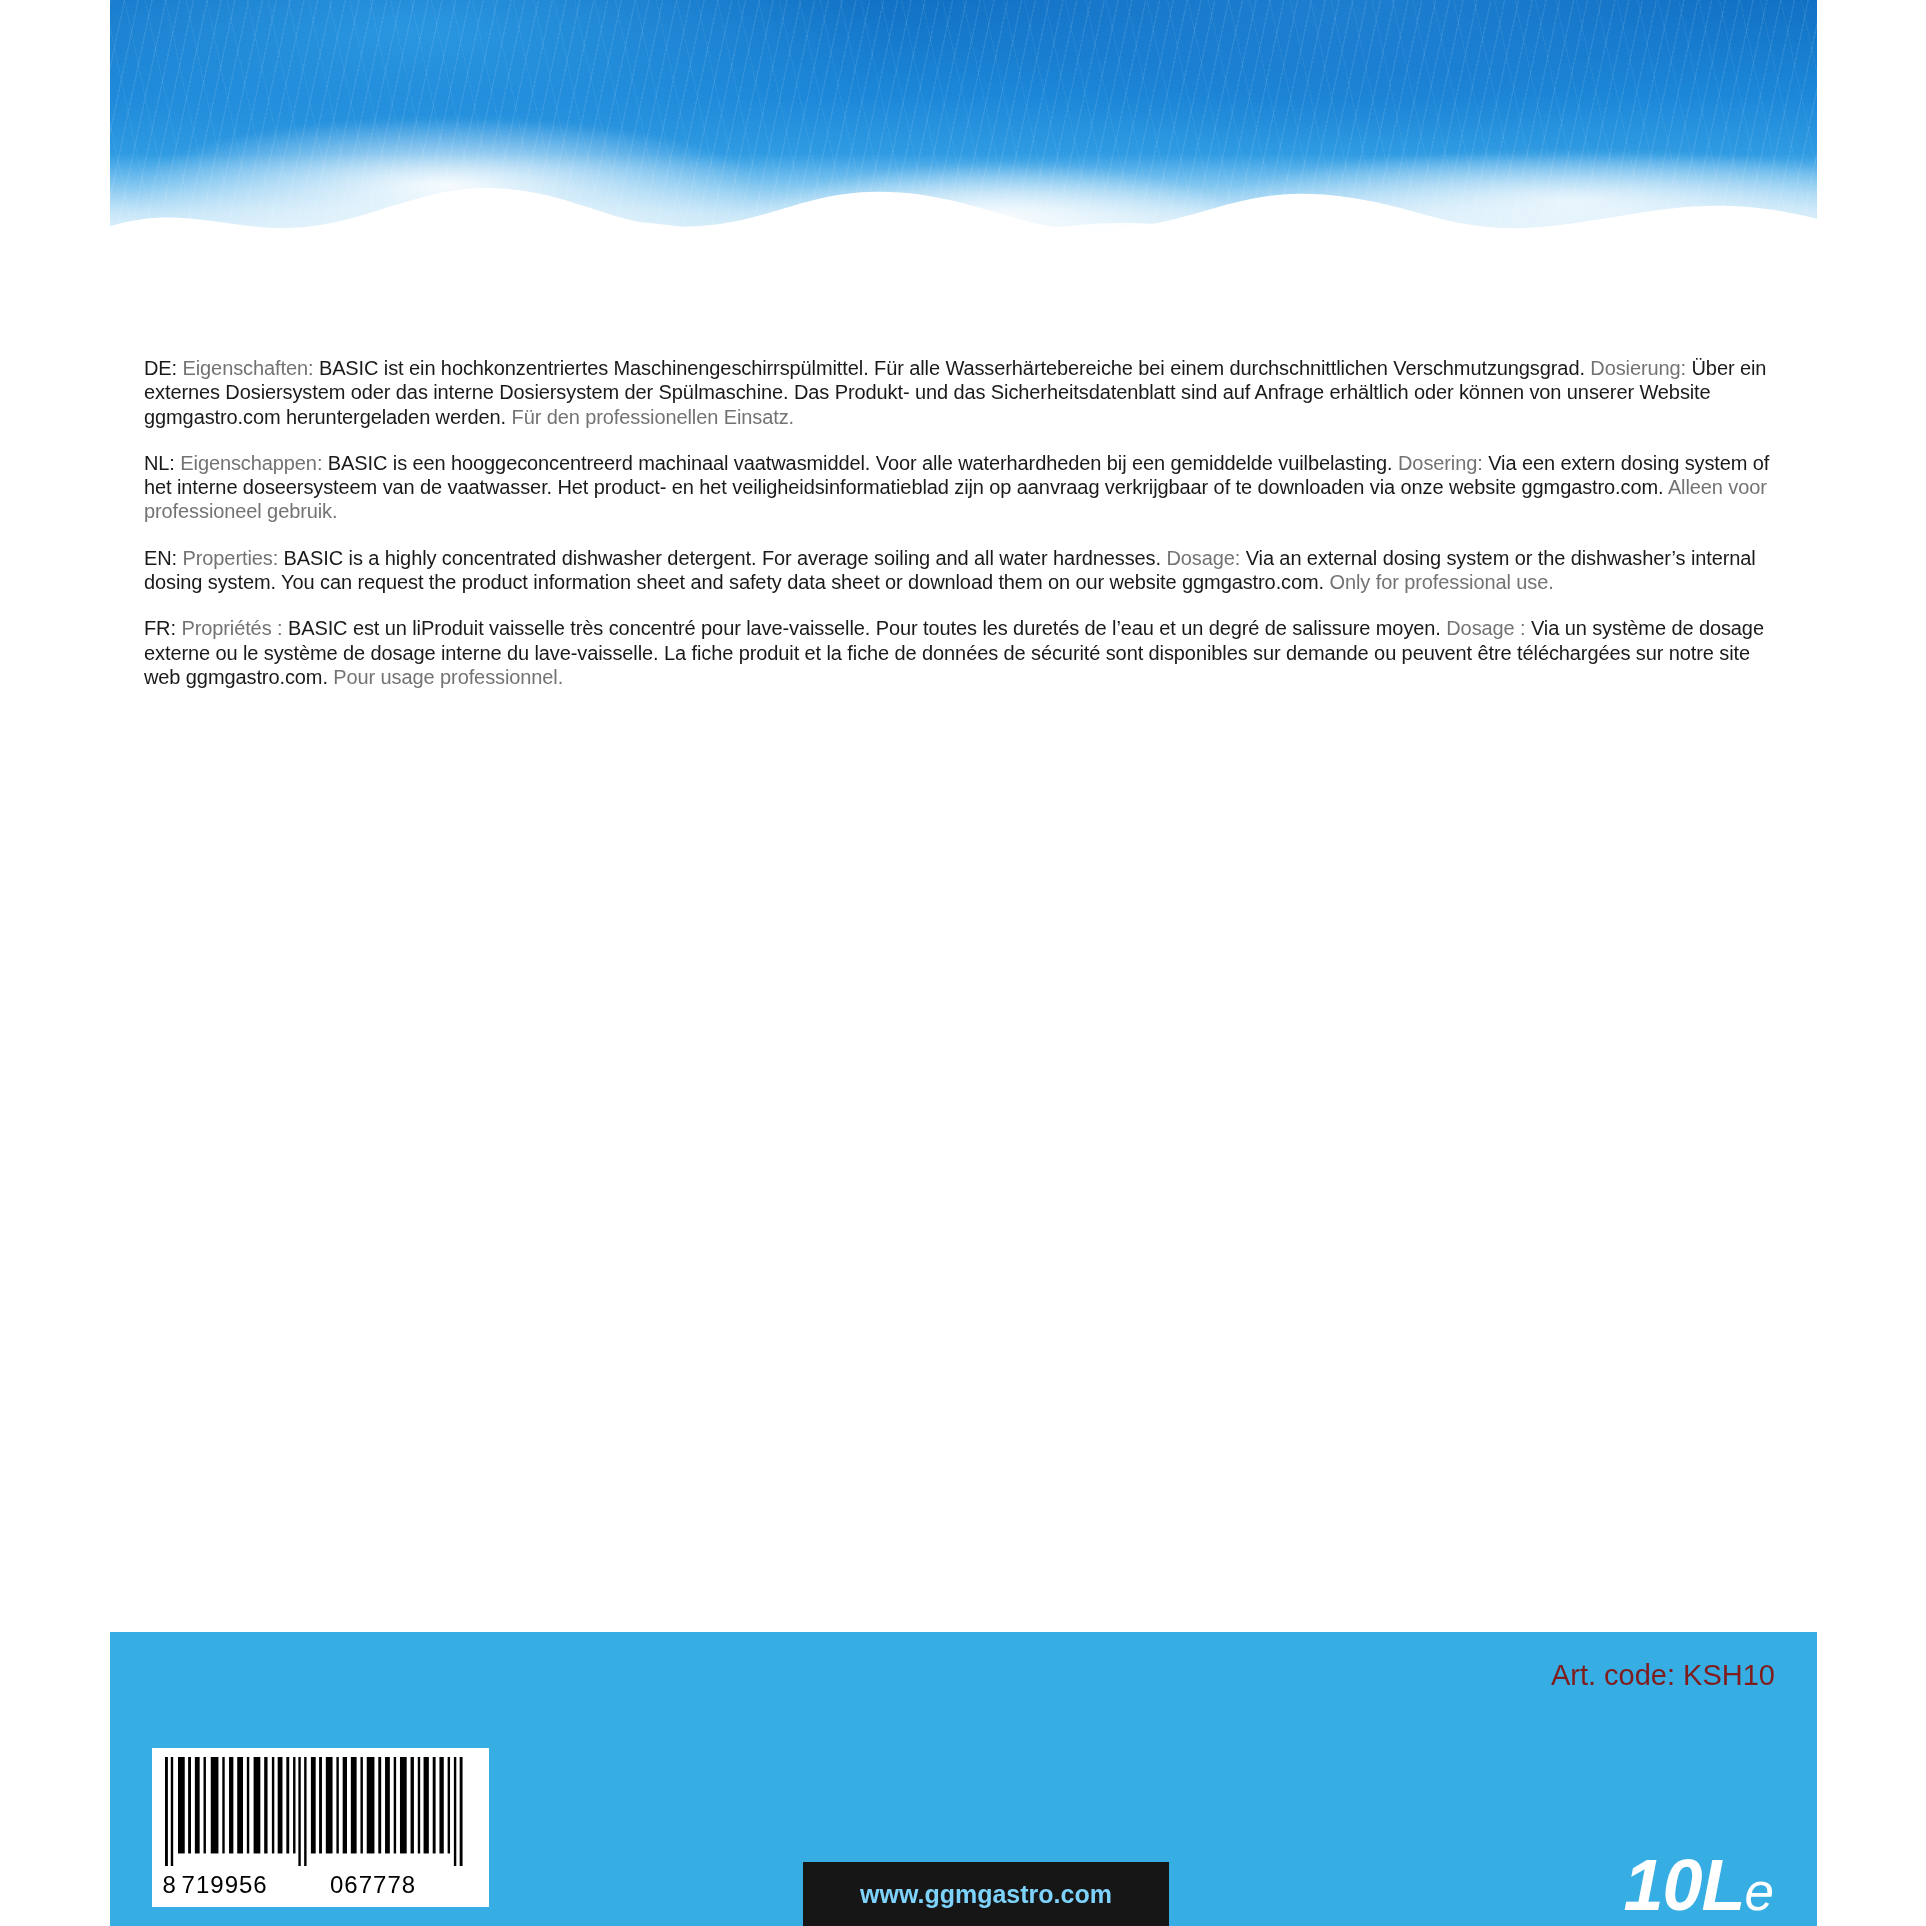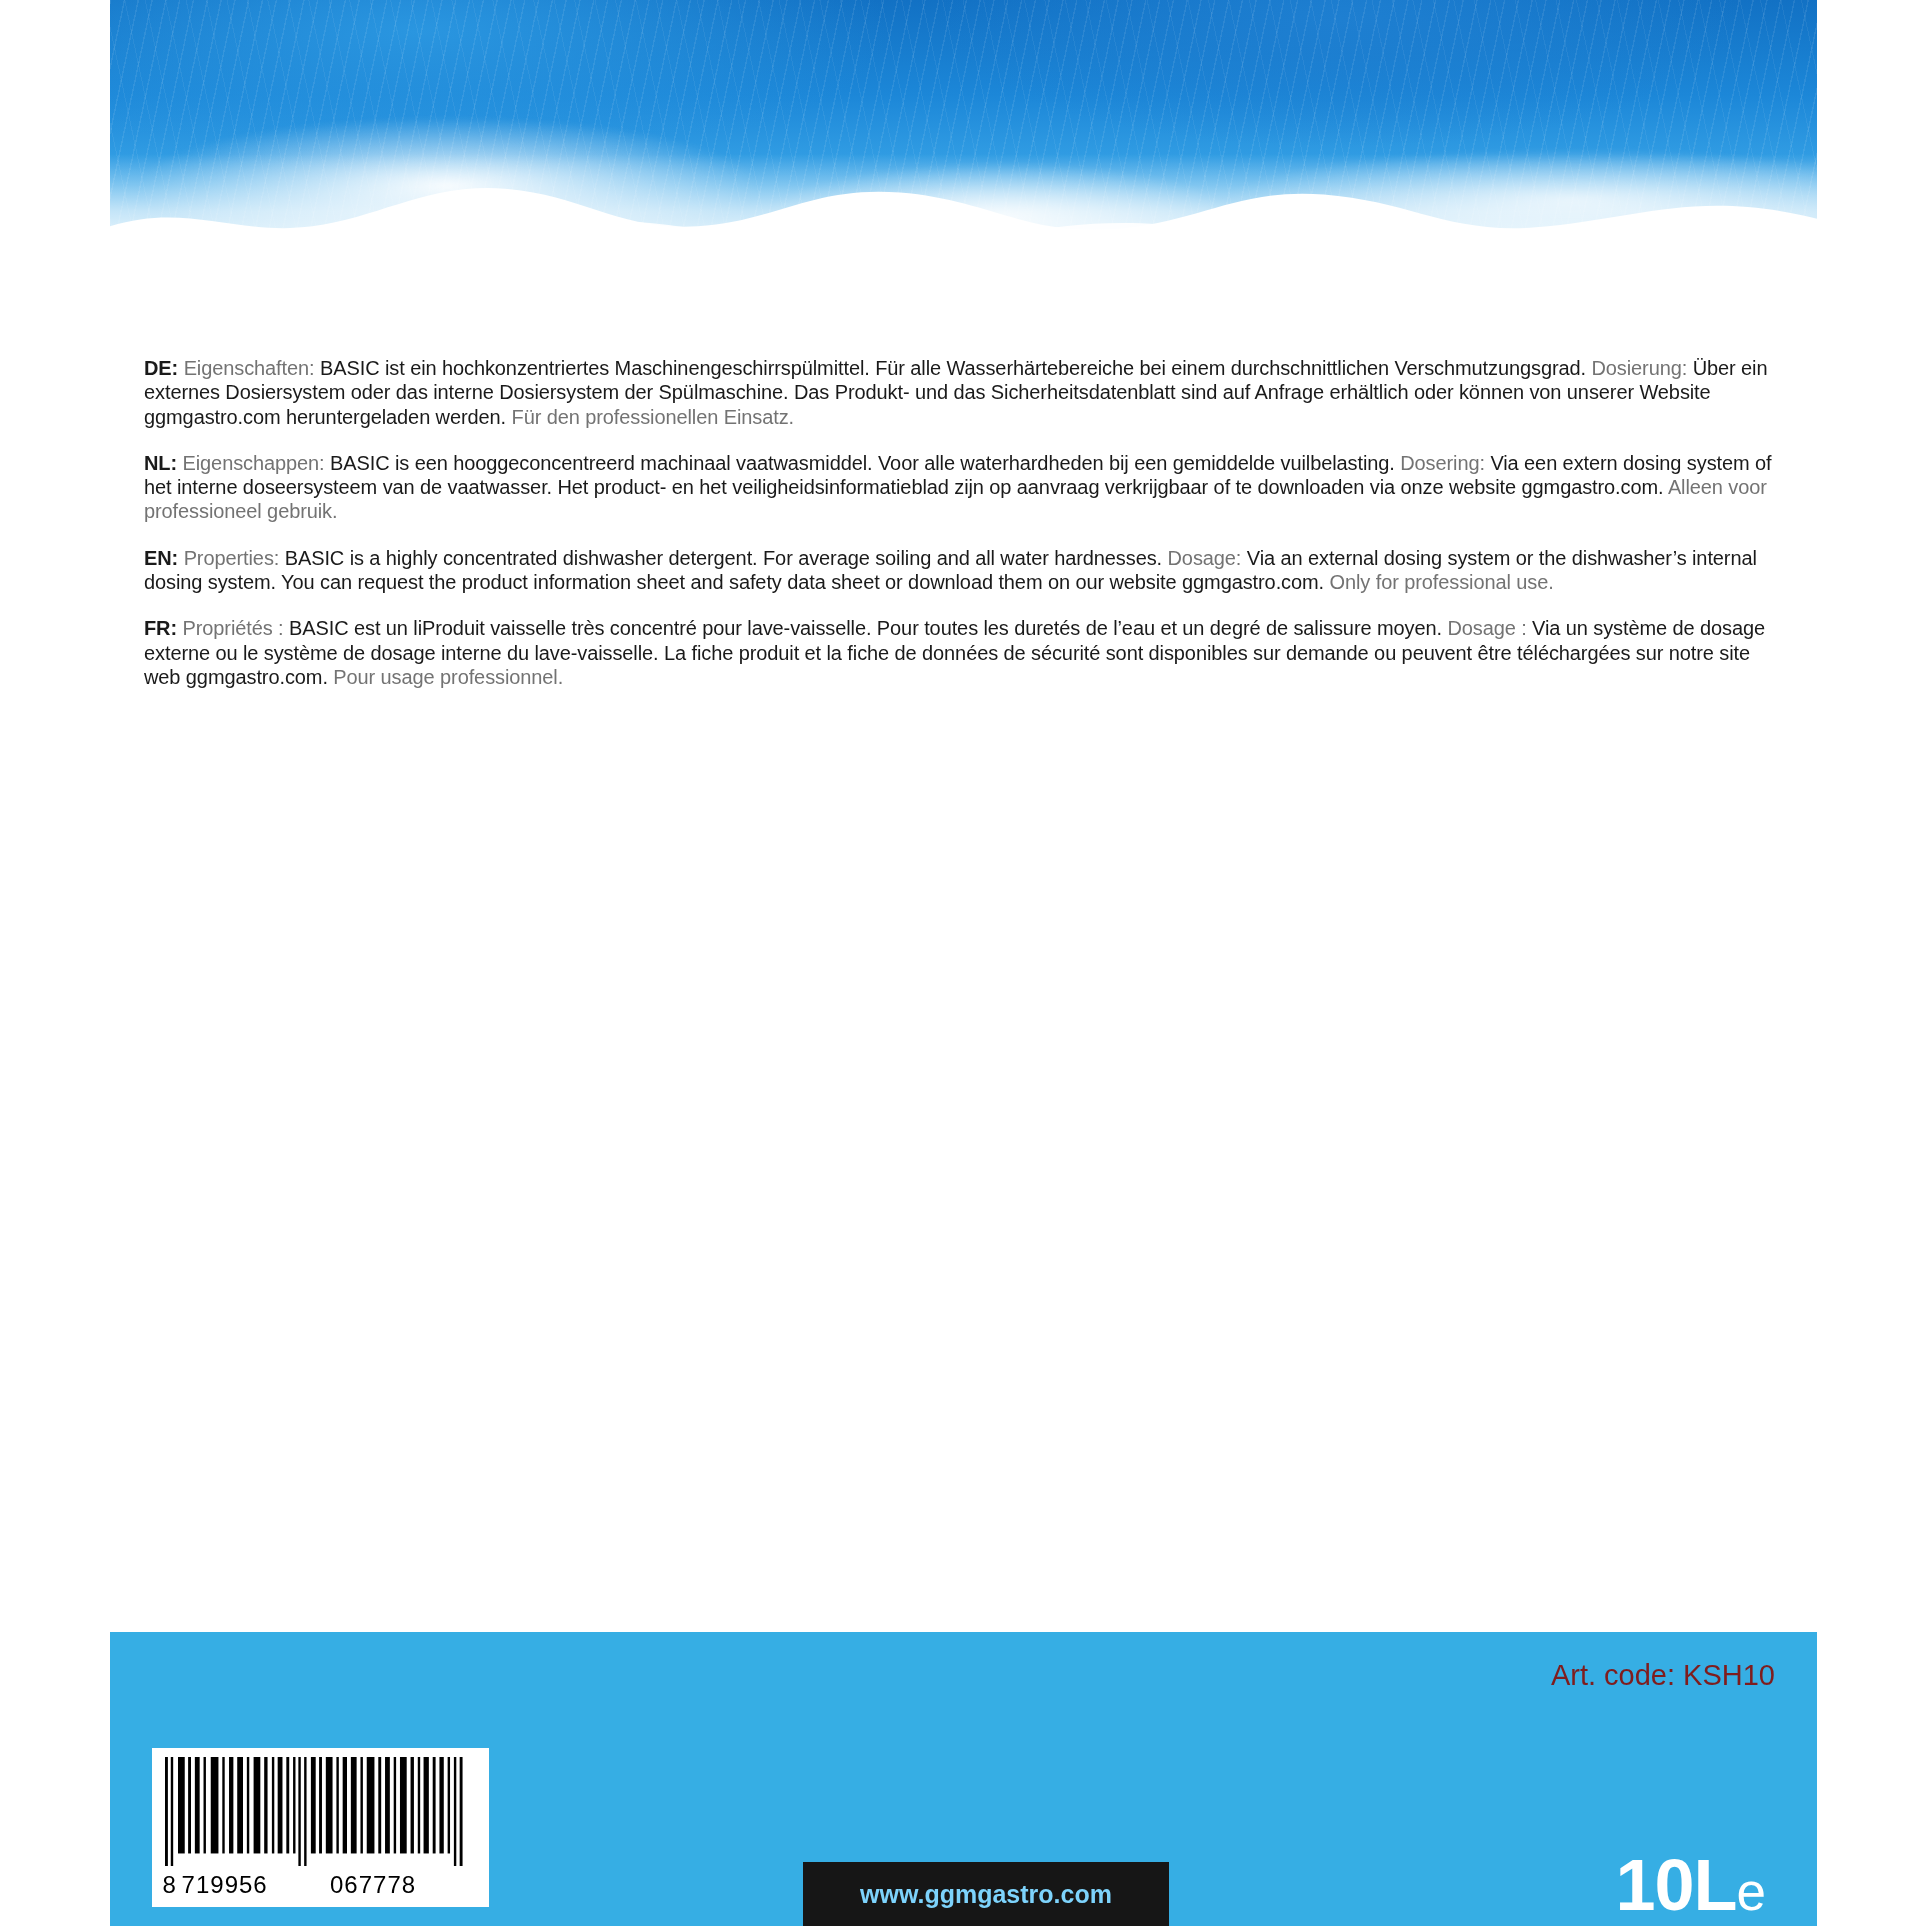--- a/index.html
+++ b/index.html
@@ -86,21 +86,21 @@
   }
   .para {
     font-size: 20px;
     line-height: 1.215;
     color: #1a1a1a;
     margin-bottom: 22px;
     letter-spacing: -0.1px;
     text-align: left;
   }
   .para:last-child { margin-bottom: 0; }
-  .lang { color: #1a1a1a; font-weight: bold; }
+  .lang { color: #1a1a1a; }
   .hl { color: #737373; }
 
   
   .footer {
     position: absolute;
     left: 0;
     bottom: 0;
     width: 1707px;
     height: 294px;
     background: #36aee4;
@@ -165,27 +165,28 @@
     background: #161616;
     color: #7dd3fc;
     display: flex;
     align-items: center;
     justify-content: center;
     font-size: 25px;
     font-weight: bold;
   }
   .volume {
     position: absolute;
-    right: 52px;
+    right: 44px;
     bottom: 4.8px;
     color: #ffffff;
     font-size: 72px;
     font-weight: bold;
     letter-spacing: -1px;
     line-height: 1;
+    font-style: italic;
   }
   .volume .e {
     font-weight: normal;
     font-size: 53px;
   }
 </style>
 </head>
 <body>
 
 <div class="label">

